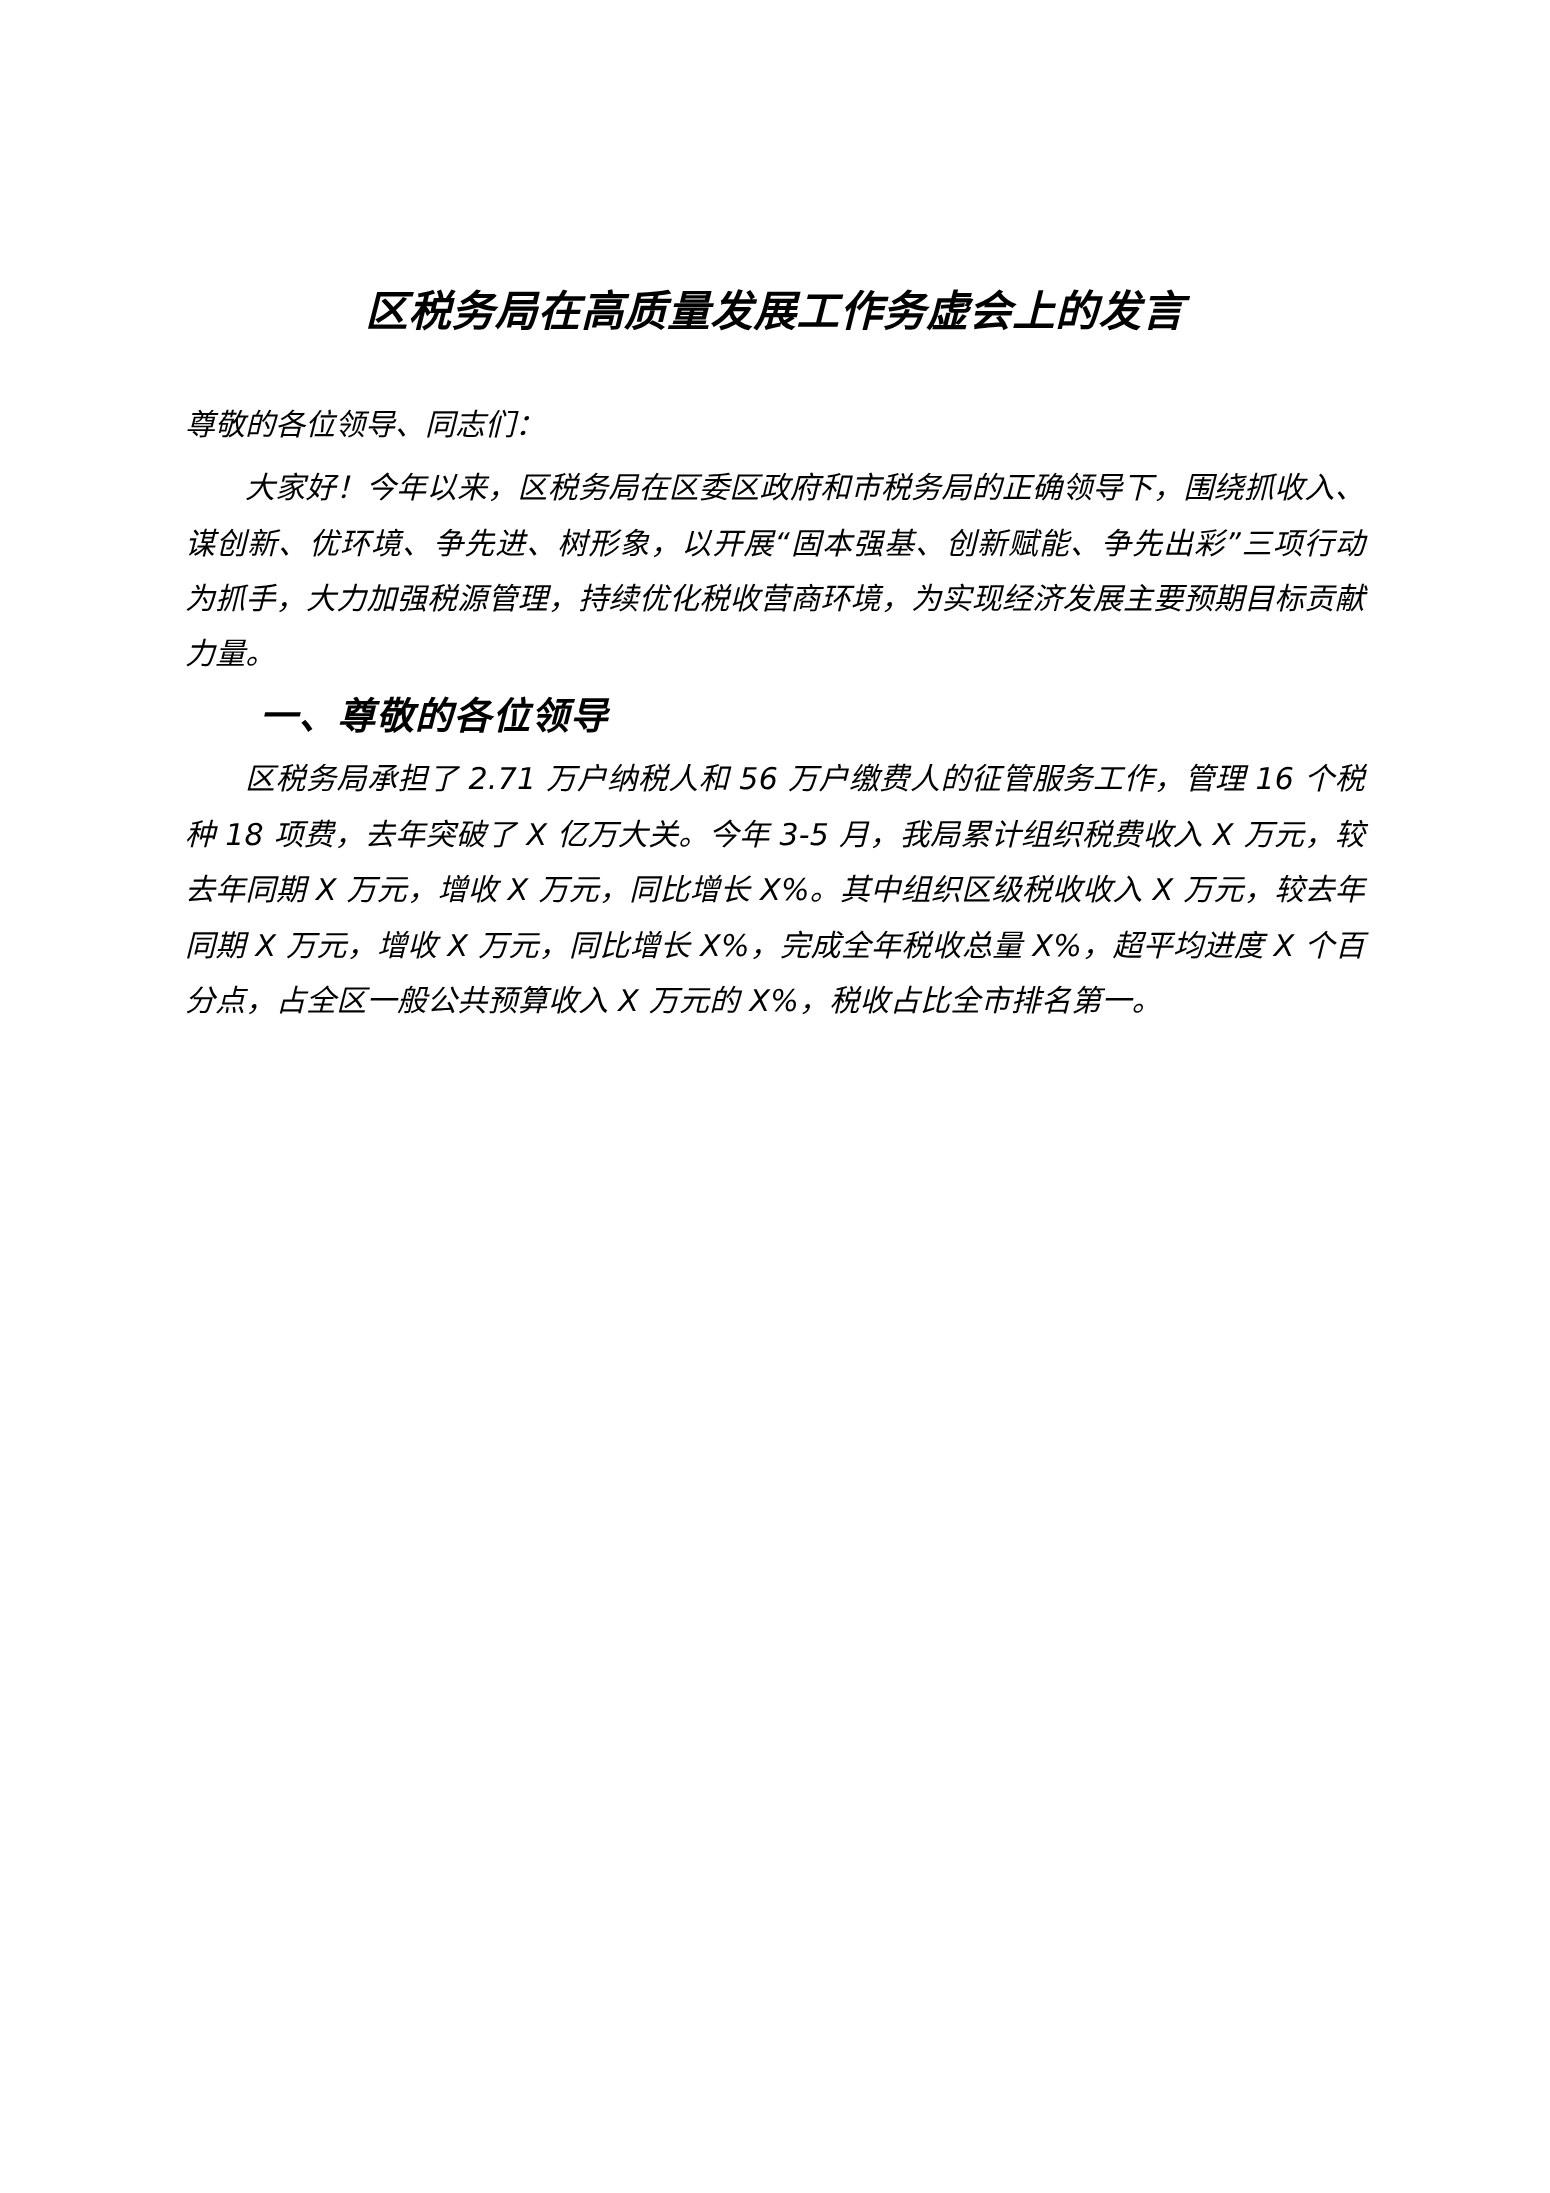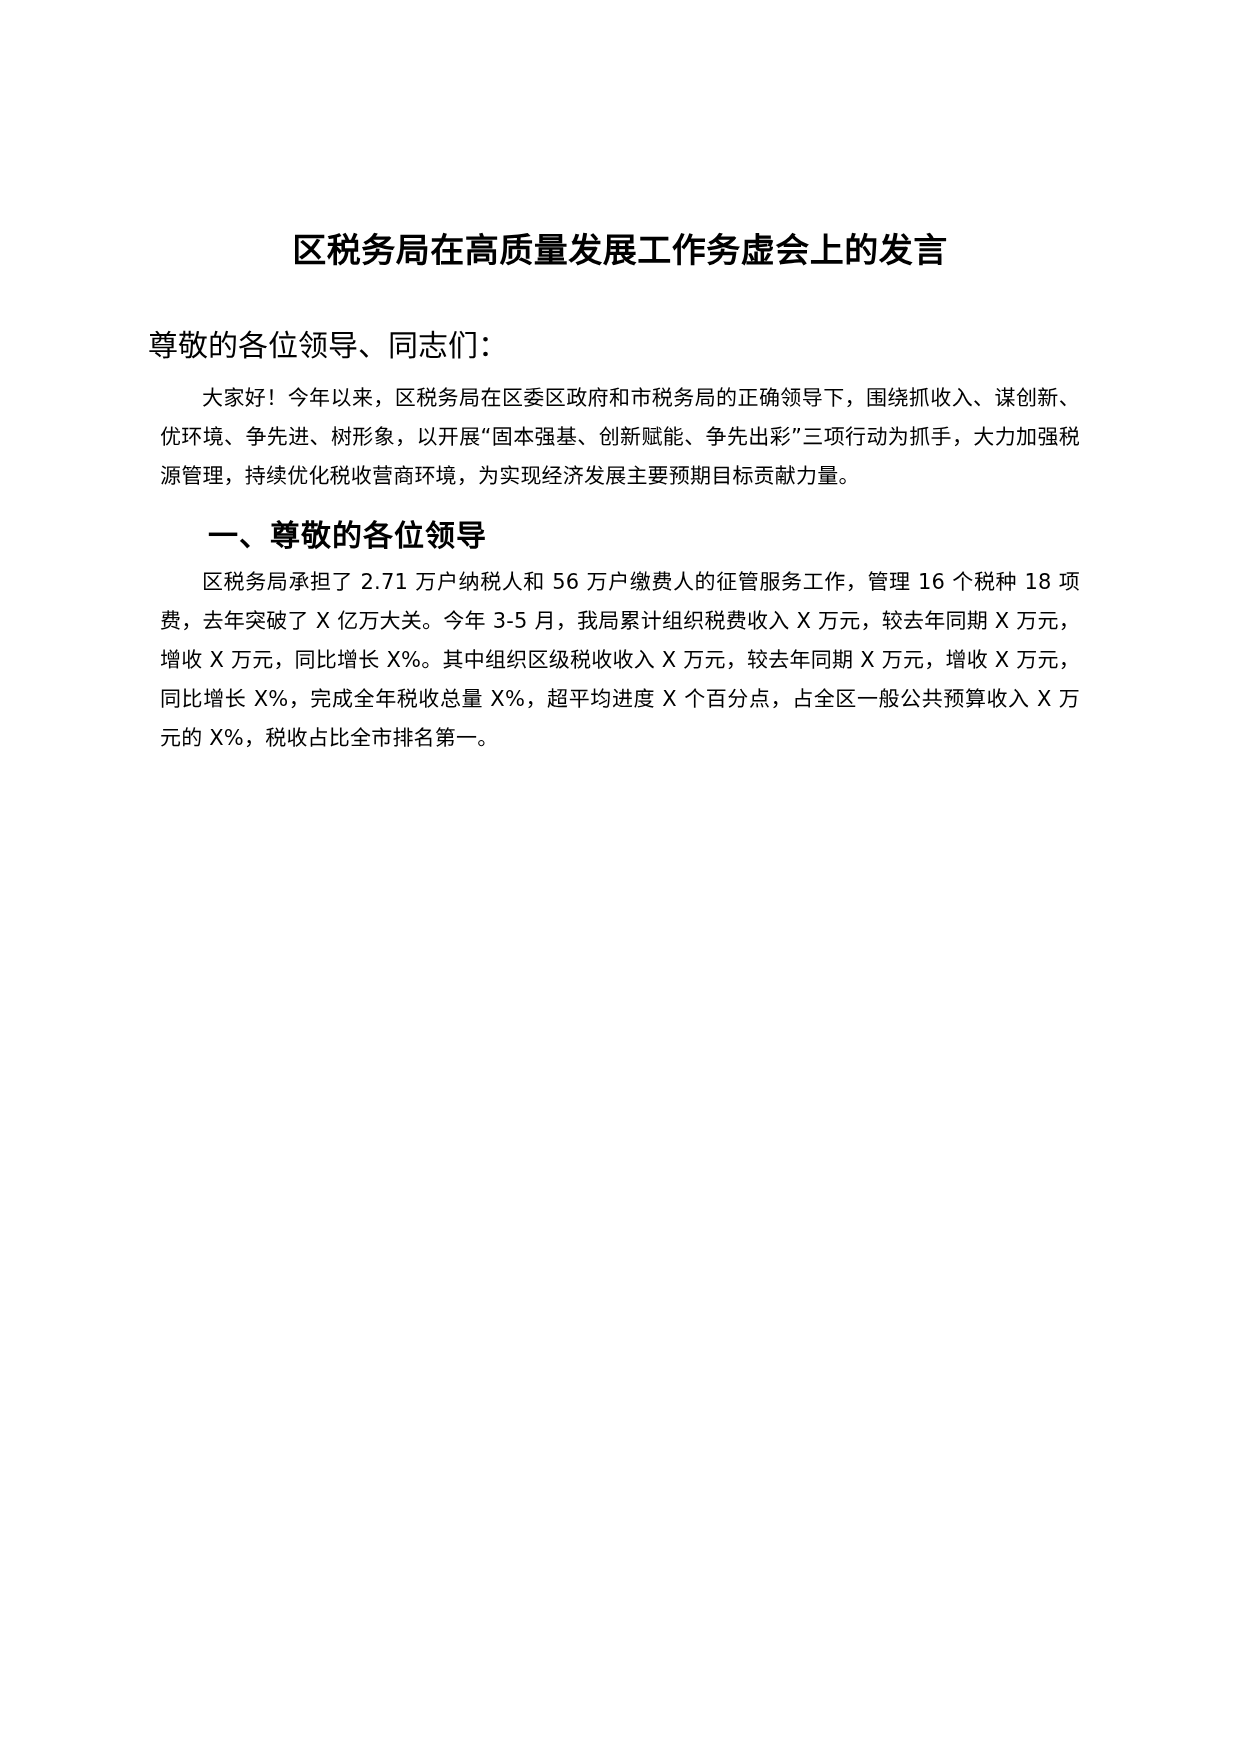--- a/index.html
+++ b/index.html
@@ -13,47 +13,48 @@
     color: #000000;
   }
   .page {
     position: relative;
     width: 1240px;
     height: 1604px;
     margin: 0 auto;
     background: #ffffff;
     box-sizing: border-box;
     overflow: hidden;
+    font-style: italic;
   }
   .content {
     position: absolute;
     left: 148px;
     top: 228px;
     width: 944px;
   }
   .doc-title {
     font-size: 34px;
     font-weight: 700;
     text-align: center;
     letter-spacing: 0.5px;
     line-height: 1.35;
     margin: 0 0 44px 0;
     white-space: nowrap;
   }
   .salutation {
-    font-size: 30px;
+    font-size: 24px;
     line-height: 1.85;
     margin: 0 0 6px 0;
     text-align: justify;
     text-justify: inter-ideograph;
   }
   .para {
-    font-size: 21px;
+    font-size: 24px;
     line-height: 1.85;
-    margin: 12px;
+    margin: 0;
     text-indent: 2em;
     text-align: justify;
     text-justify: inter-ideograph;
     letter-spacing: 0.2px;
   }
   .para.last-open {
     text-align: justify;
   }
   .section-heading {
     font-size: 30px;

